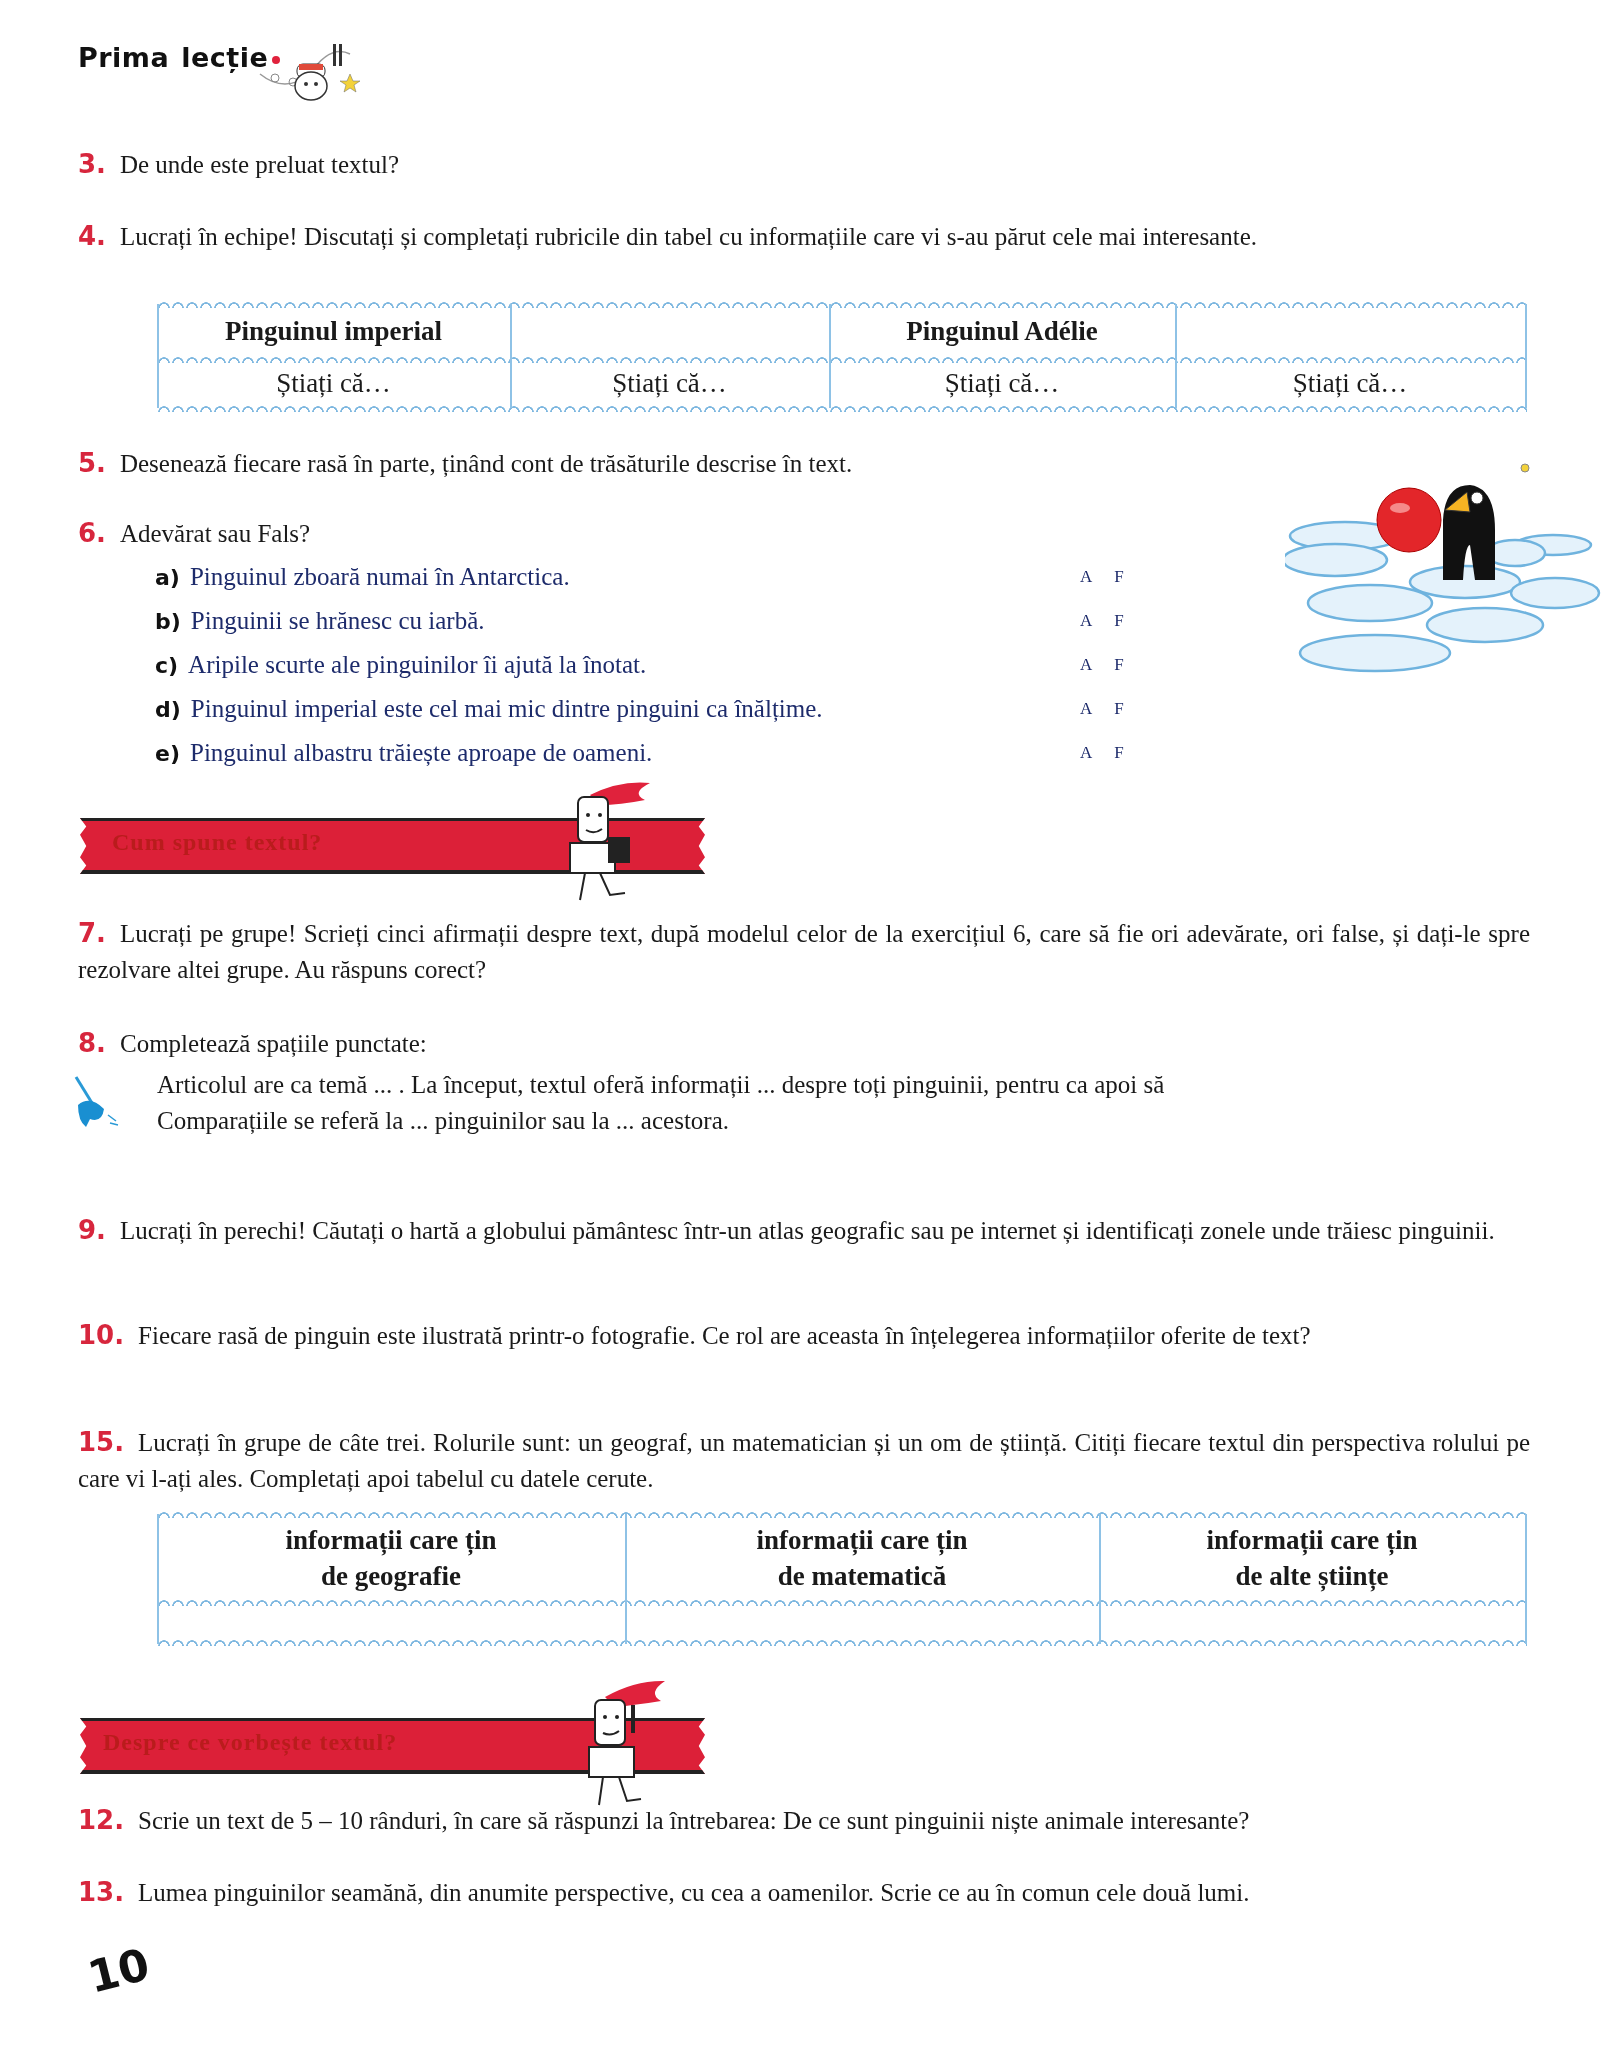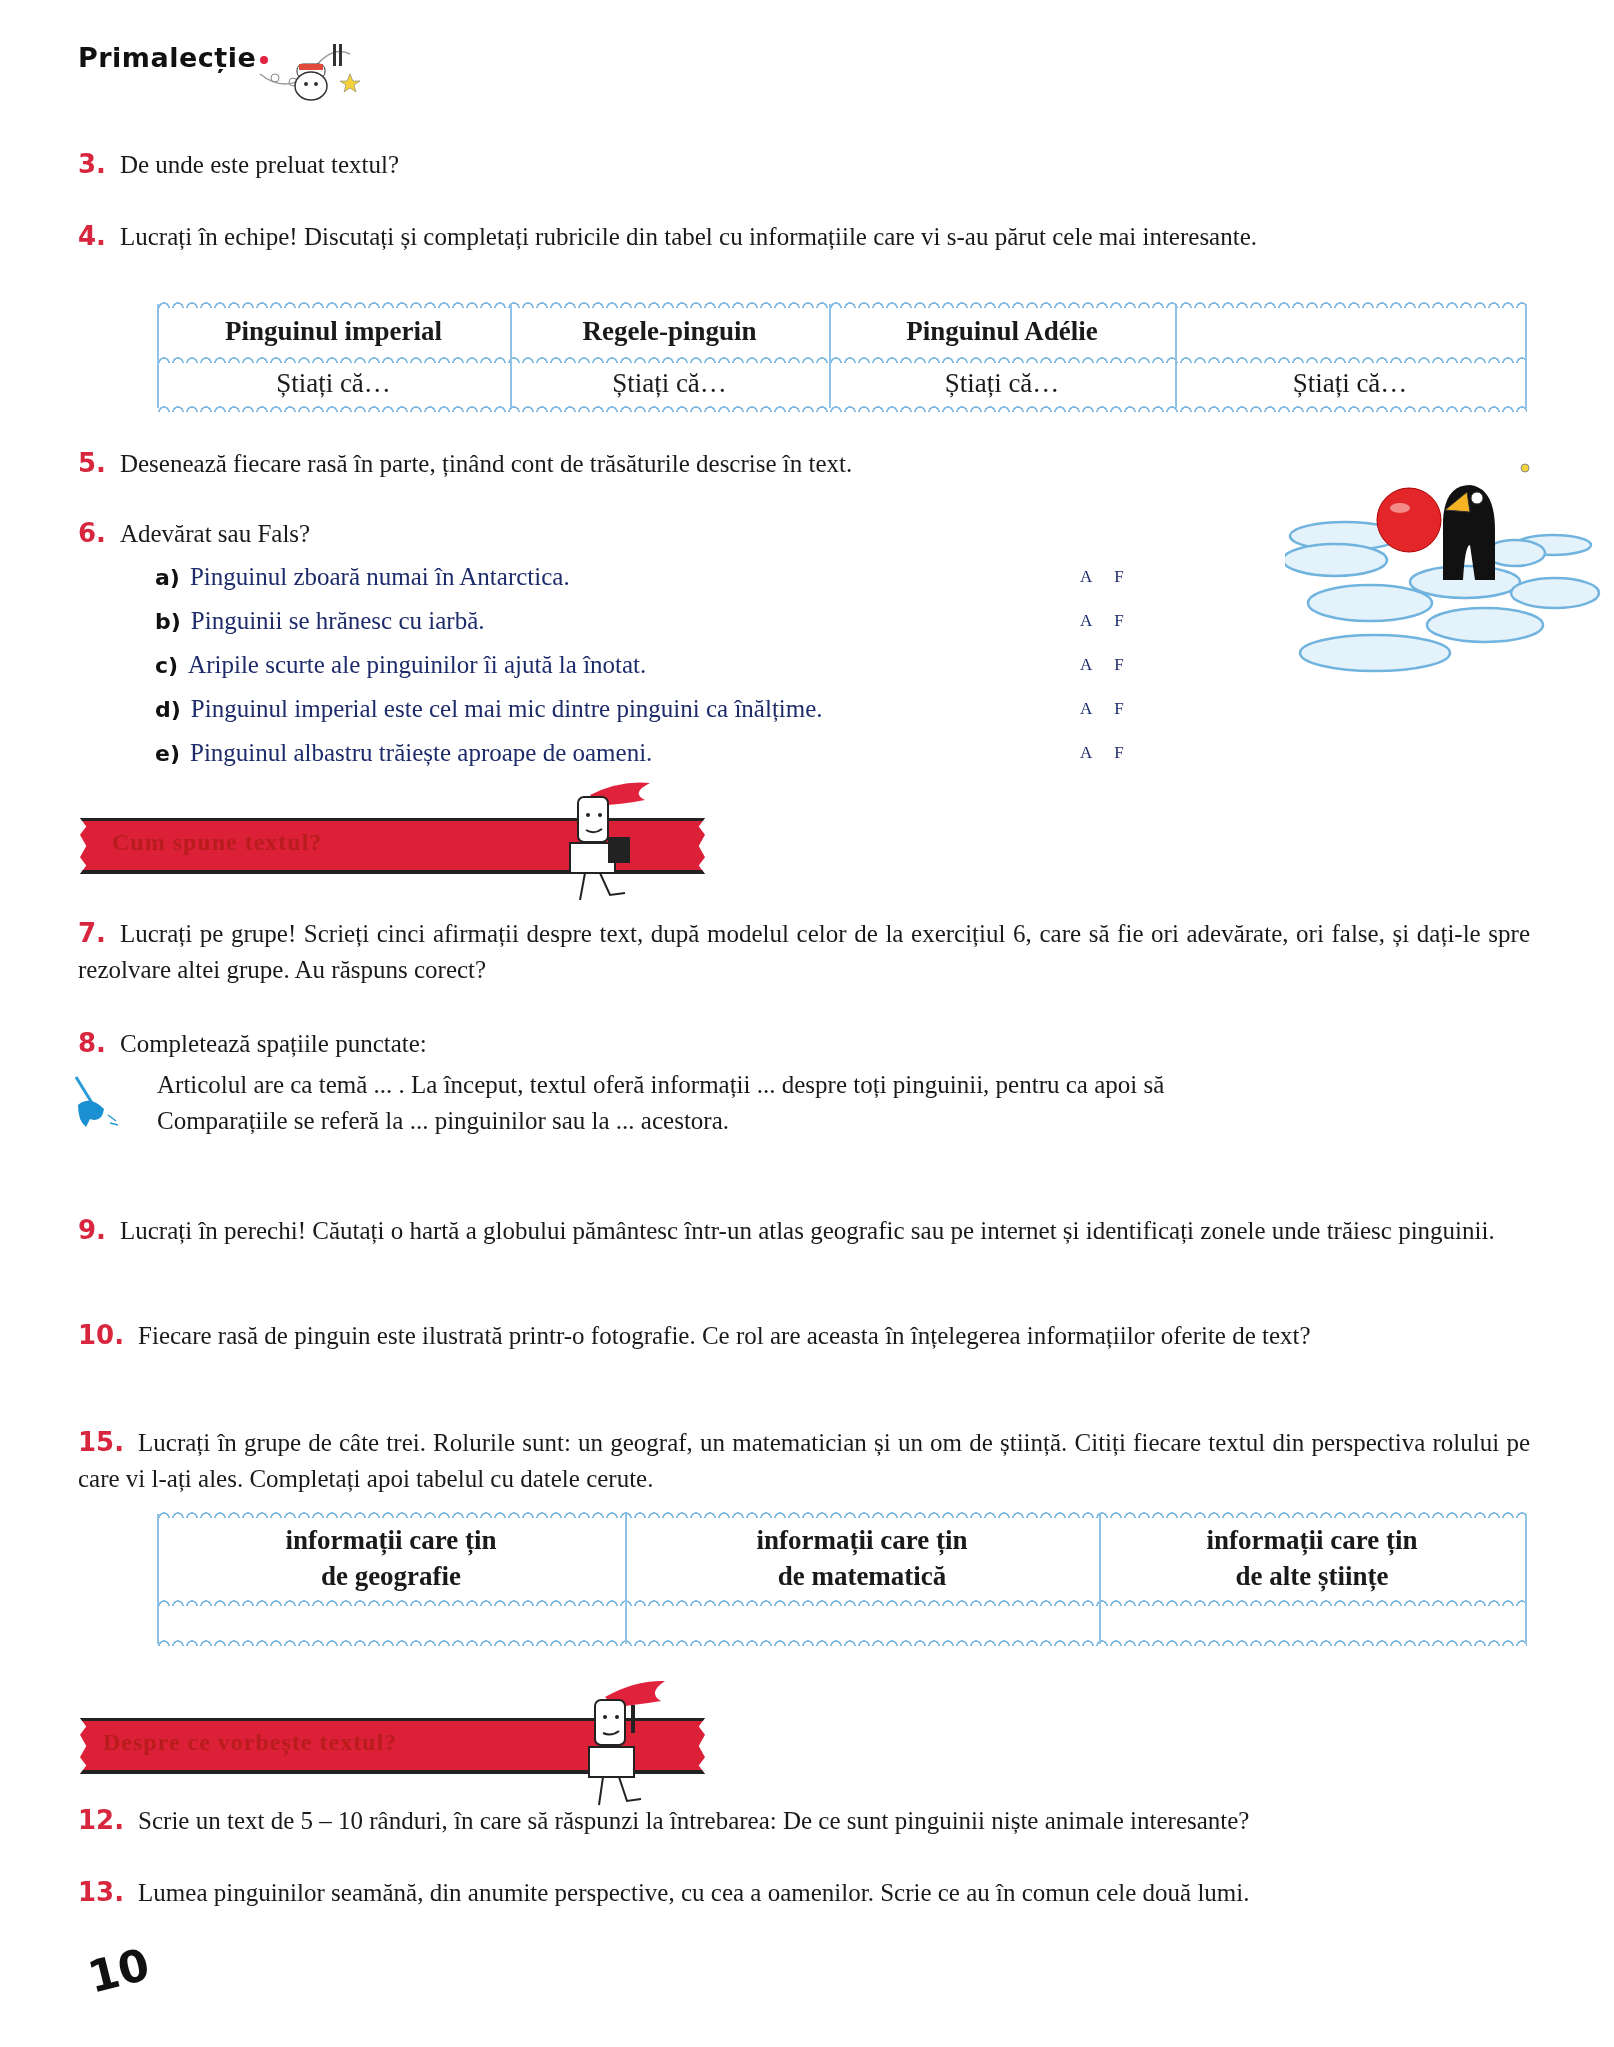--- a/index.html
+++ b/index.html
@@ -6,21 +6,21 @@
   html, body { width: 1614px; height: 2047px; background: #ffffff; overflow: hidden; }
   body { position: relative; font-family: "DejaVu Serif", "Liberation Serif", serif; color: #1a1a1a; }
 
   .abs { position: absolute; }
 
   
   .header-title {
     left: 78px; top: 42px; font-family: "DejaVu Sans", sans-serif; font-weight: bold;
     font-size: 27px; letter-spacing: 0.5px; color: #111;
   }
-  .header-title .w2 { margin-left: 0; }
+  .header-title .w2 { margin-left: 12px; }
   .header-dot { width: 8px; height: 8px; border-radius: 50%; background: #e0223c; display: inline-block; vertical-align: middle; margin-left: 4px; }
 
   
   .q { position: absolute; left: 78px; width: 1452px; font-size: 25px; line-height: 36px; text-align: justify; font-family: "Liberation Serif", "DejaVu Serif", serif; }
   .q .num { color: #d7263d; font-family: "DejaVu Sans", sans-serif; font-weight: bold; font-size: 26px; margin-right: 14px; }
   .wcell {
     position: absolute; display: flex; align-items: center; justify-content: center; text-align: center;
     font-family: "Liberation Serif", "DejaVu Serif", serif; font-size: 27px;
   }
   .wcell.head { font-weight: bold; }
@@ -88,21 +88,20 @@
   <div class="wave-h2" style="left:0; top:0; width:1370px;"></div>
   <div class="wave-h2" style="left:0; top:55px; width:1370px;"></div>
   <div class="wave-h2" style="left:0; top:104px; width:1370px;"></div>
   <div class="wave-v" style="left:0; top:4px; height:104px;"></div>
   <div class="wave-v" style="left:353px; top:4px; height:104px;"></div>
   <div class="wave-v" style="left:672px; top:4px; height:104px;"></div>
   <div class="wave-v" style="left:1018px; top:4px; height:104px;"></div>
   <div class="wave-v" style="left:1368px; top:4px; height:104px;"></div>
 
   <div class="wcell head" style="left:0; top:6px; width:353px; height:50px;">Pinguinul imperial</div>
-  <div class="wcell head" style="left:353px; top:6px; width:319px; height:50px;">Regele-pinguin</div>
   <div class="wcell head" style="left:672px; top:6px; width:346px; height:50px;">Pinguinul Adélie</div>
 
   <div class="wcell" style="left:0; top:60px; width:353px; height:46px;">Știați că…</div>
   <div class="wcell" style="left:353px; top:60px; width:319px; height:46px;">Știați că…</div>
   <div class="wcell" style="left:672px; top:60px; width:346px; height:46px;">Știați că…</div>
   <div class="wcell" style="left:1018px; top:60px; width:350px; height:46px;">Știați că…</div>
 </div>
 
 <div class="q" style="top:445px; width:1150px;">
   <span class="num">5.</span><span>Desenează fiecare rasă în parte, ținând cont de trăsăturile descrise în text.</span>

